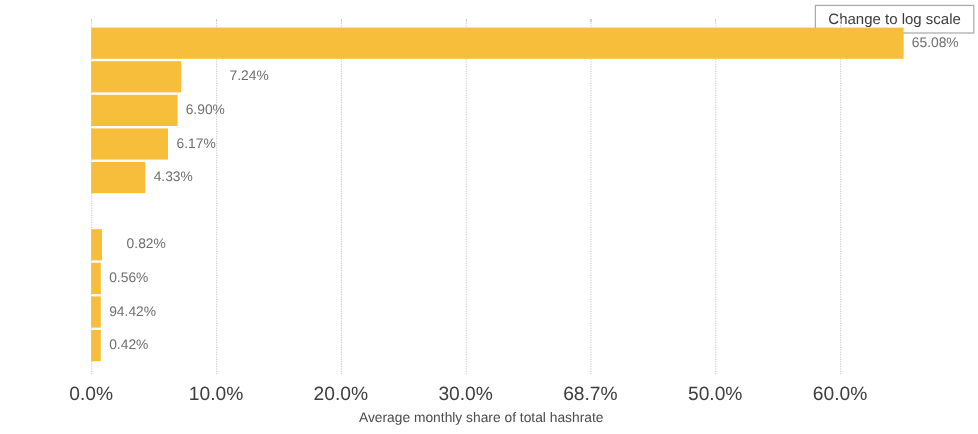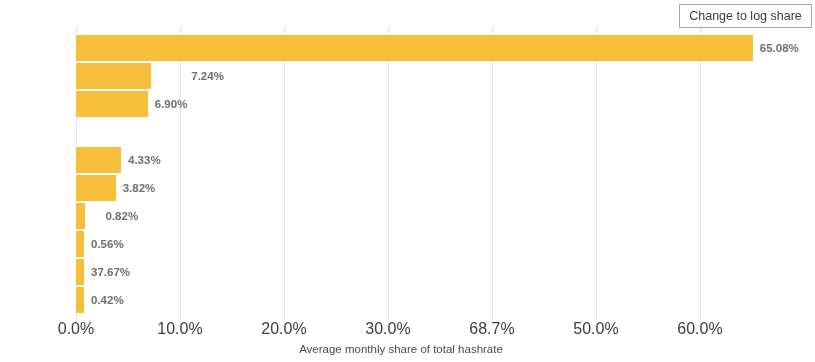--- a/index.html
+++ b/index.html
@@ -42,24 +42,23 @@
     left: 0;
     top: 0;
     width: 815px;
     height: 362px;
   }
 
   
   #plot {
     position: absolute;
     left: 76px;
-    top: 28px;
+    top: 16px;
     width: 724px;
     height: 296px;
-    font-weight: bold;
   }
 
   .gridline {
     position: absolute;
     top: 0;
     bottom: 0;
     width: 0;
     border-left: 1px dotted #cfcfcf;
   }
 
@@ -106,21 +105,21 @@
     text-align: center;
     font-size: 11.5px;
     color: #4a4a4a;
   }
 </style>
 </head>
 <body>
 
 <div id="chart">
 
-  <button id="log-scale-button">Change to log share</button>
+  <button id="log-scale-button">Change to log scale</button>
 
   <div id="plot">
       <div class="gridline" style="left: 0px; border-left-color: rgb(207, 207, 207);"></div>
       <div class="gridline" style="left: 104px; border-left-color: rgb(207, 207, 207);"></div>
       <div class="gridline" style="left: 208px; border-left-color: rgb(207, 207, 207);"></div>
       <div class="gridline" style="left: 312px; border-left-color: rgb(207, 207, 207);"></div>
       <div class="gridline" style="left: 416px; border-left-color: rgb(207, 207, 207);"></div>
       <div class="gridline" style="left: 520px; border-left-color: rgb(207, 207, 207);"></div>
       <div class="gridline" style="left: 624px; border-left-color: rgb(207, 207, 207);"></div>
       <div class="row" style="top: 6px;">
@@ -134,48 +133,48 @@
           <div class="bar" title="United States 7.24%" style="width: 75.296px; background: rgb(246, 190, 58);"></div>
           <span class="bar-value" style="color: rgb(110, 110, 110); margin-left: 40px;">7.24%</span>
         </div>
       </div>
       <div class="row" style="top: 62px;">
         <div class="bar-wrap">
           <div class="bar" title="Russia 6.90%" style="width: 71.76px; background: rgb(246, 190, 58);"></div>
           <span class="bar-value" style="color: rgb(110, 110, 110);">6.90%</span>
         </div>
       </div>
+      <div class="row" style="top: 90px;">
+        <div class="bar-wrap">
+          <div class="bar" title="Kazakhstan 6.17%" style="width: 64.168px; background: rgb(246, 190, 58);"></div>
+          <span class="bar-value" style="color: rgb(110, 110, 110);">6.17%</span>
+        </div>
+      </div>
       <div class="row" style="top: 118px;">
         <div class="bar-wrap">
           <div class="bar" title="Malaysia 4.33%" style="width: 45.032px; background: rgb(246, 190, 58);"></div>
           <span class="bar-value" style="color: rgb(110, 110, 110);">4.33%</span>
-        </div>
-      </div>
-      <div class="row" style="top: 146px;">
-        <div class="bar-wrap">
-          <div class="bar" title="Iran 3.82%" style="width: 39.728px; background: rgb(246, 190, 58);"></div>
-          <span class="bar-value" style="color: rgb(110, 110, 110);">3.82%</span>
         </div>
       </div>
       <div class="row" style="top: 174px;">
         <div class="bar-wrap">
           <div class="bar" title="Canada 0.82%" style="width: 8.528px; background: rgb(246, 190, 58);"></div>
           <span class="bar-value" style="color: rgb(110, 110, 110); padding-left: 14px;">0.82%</span>
         </div>
       </div>
       <div class="row" style="top: 202px;">
         <div class="bar-wrap">
           <div class="bar" title="Germany 0.56%" style="width: 8px; background: rgb(246, 190, 58);"></div>
           <span class="bar-value" style="color: rgb(110, 110, 110);">0.56%</span>
         </div>
       </div>
       <div class="row" style="top: 230px;">
         <div class="bar-wrap">
           <div class="bar" title="Norway 0.48%" style="width: 8px; background: rgb(246, 190, 58);"></div>
-          <span class="bar-value" style="color: rgb(110, 110, 110);">37.67%</span>
+          <span class="bar-value" style="color: rgb(110, 110, 110);">94.42%</span>
         </div>
       </div>
       <div class="row" style="top: 258px;">
         <div class="bar-wrap">
           <div class="bar" title="Venezuela 0.42%" style="width: 8px; background: rgb(246, 190, 58);"></div>
           <span class="bar-value" style="color: rgb(110, 110, 110);">0.42%</span>
         </div>
       </div>
     </div>
 

